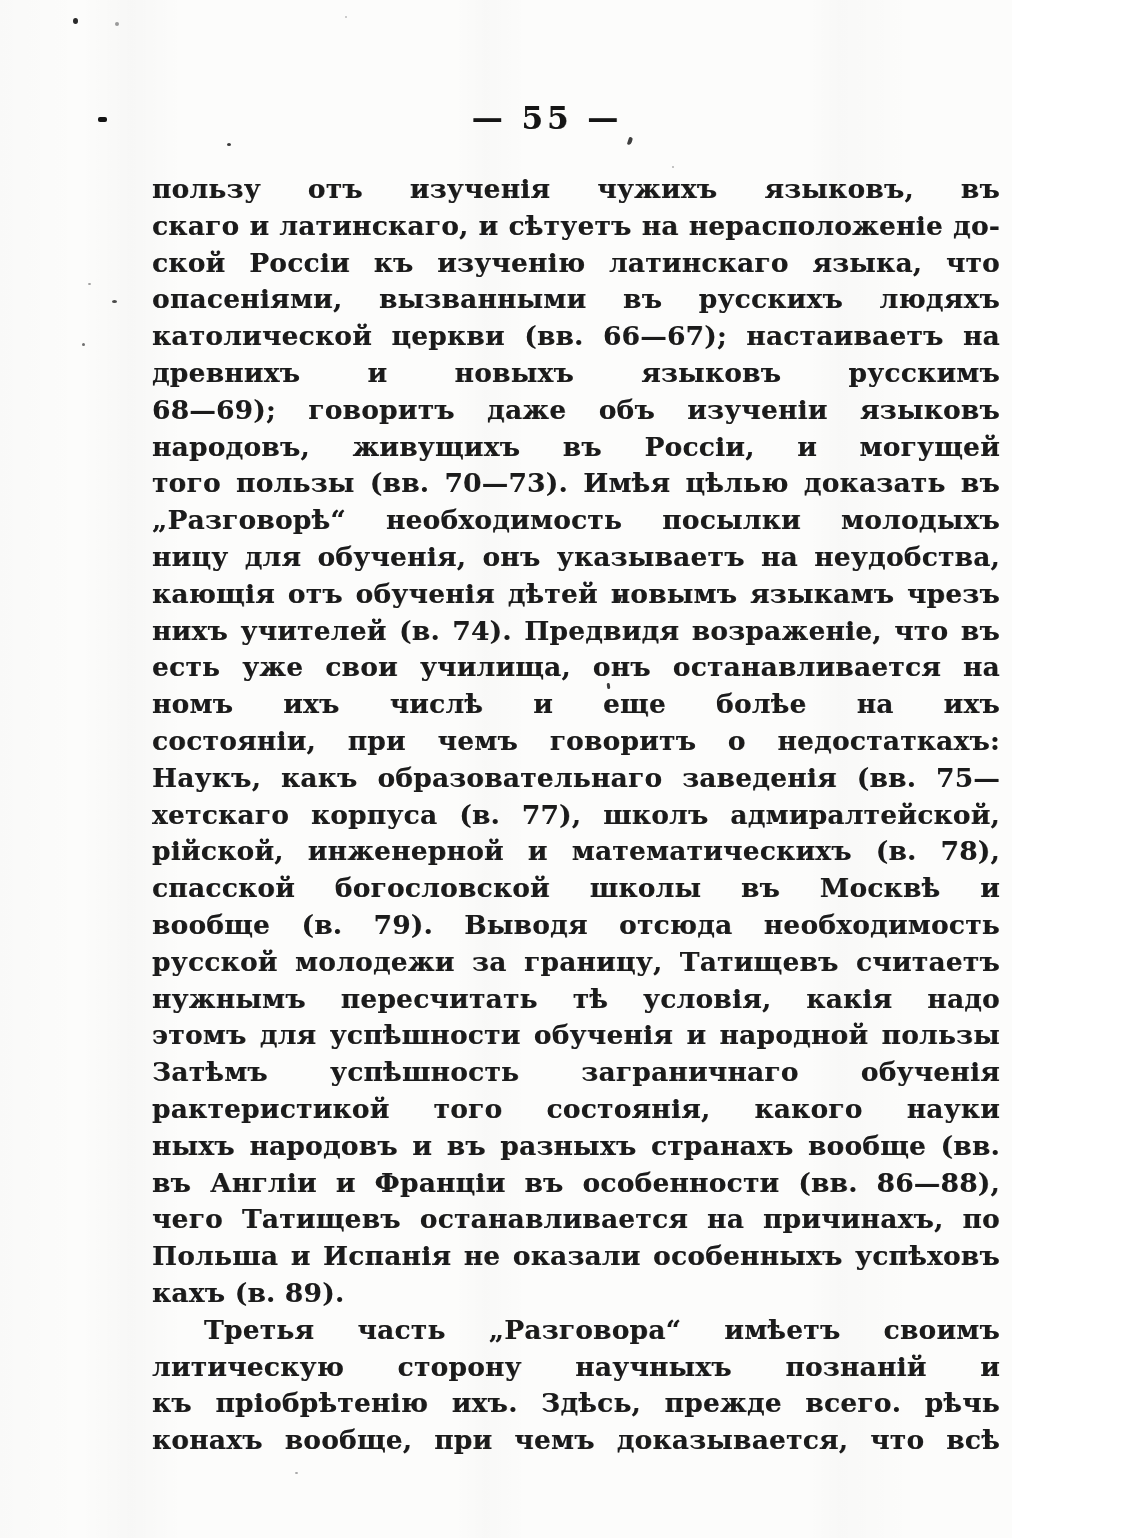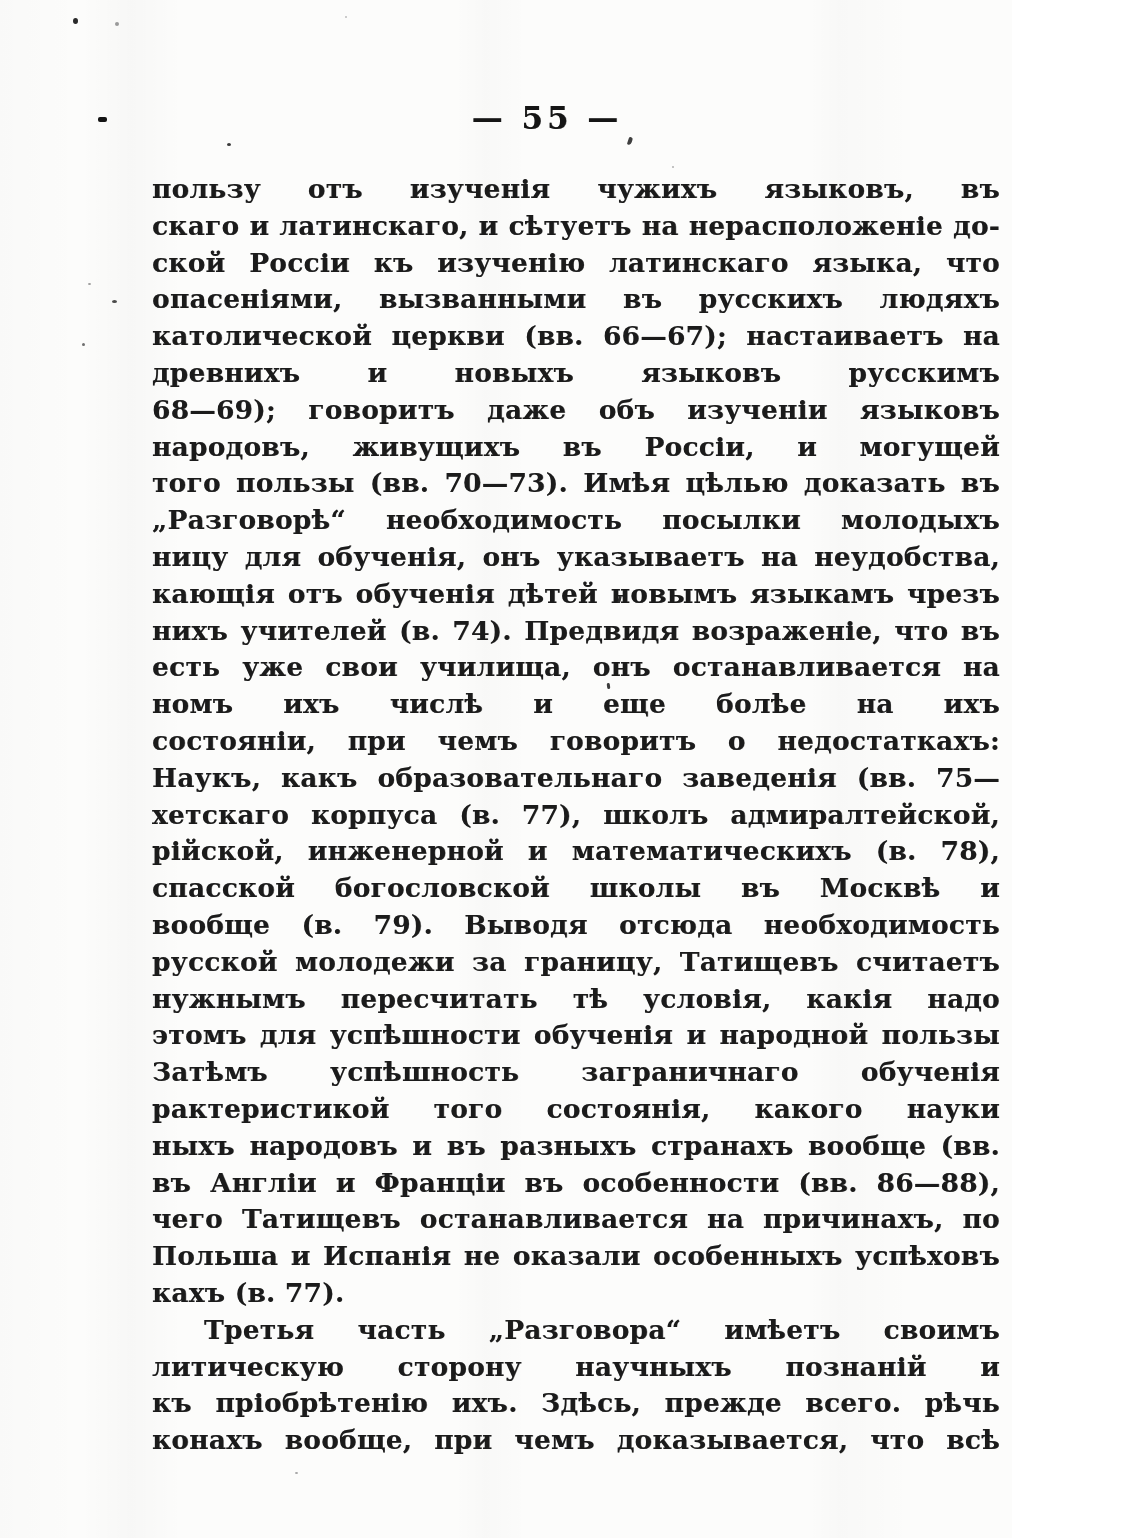--- a/index.html
+++ b/index.html
@@ -106,21 +106,21 @@
       <div class="line">вообще (в. 79). Выводя отсюда необходимость отправленія</div>
       <div class="line">русской молодежи за границу, Татищевъ считаетъ однакожъ</div>
       <div class="line">нужнымъ пересчитать тѣ условія, какія надо соблюдать при</div>
       <div class="line">этомъ для успѣшности обученія и народной пользы (в. 80).</div>
       <div class="line">Затѣмъ успѣшность заграничнаго обученія доказывается ха-</div>
       <div class="line">рактеристикой того состоянія, какого науки достигли у раз-</div>
       <div class="line">ныхъ народовъ и въ разныхъ странахъ вообще (вв. 81—85),</div>
       <div class="line">въ Англіи и Франціи въ особенности (вв. 86—88), послѣ</div>
       <div class="line">чего Татищевъ останавливается на причинахъ, по которымъ</div>
       <div class="line">Польша и Испанія не оказали особенныхъ успѣховъ въ нау-</div>
-      <div class="line line--endpara">кахъ (в. 77).</div>
+      <div class="line line--endpara">кахъ (в. 89).</div>
     </div>
     <div class="paragraph">
       <div class="line line--indent">Третья часть „Разговора“ имѣетъ своимъ предметомъ по-</div>
       <div class="line">литическую сторону научныхъ познаній и разъясняетъ пути</div>
       <div class="line">къ пріобрѣтенію ихъ. Здѣсь, прежде всего. рѣчь идетъ о за-</div>
       <div class="line">конахъ вообще, при чемъ доказывается, что всѣ виды ихъ</div>
     </div>
   </div>
 
   <div class="speck" style="left:73px;top:18px;width:5px;height:6px;background:#2a2a2a;"></div>

